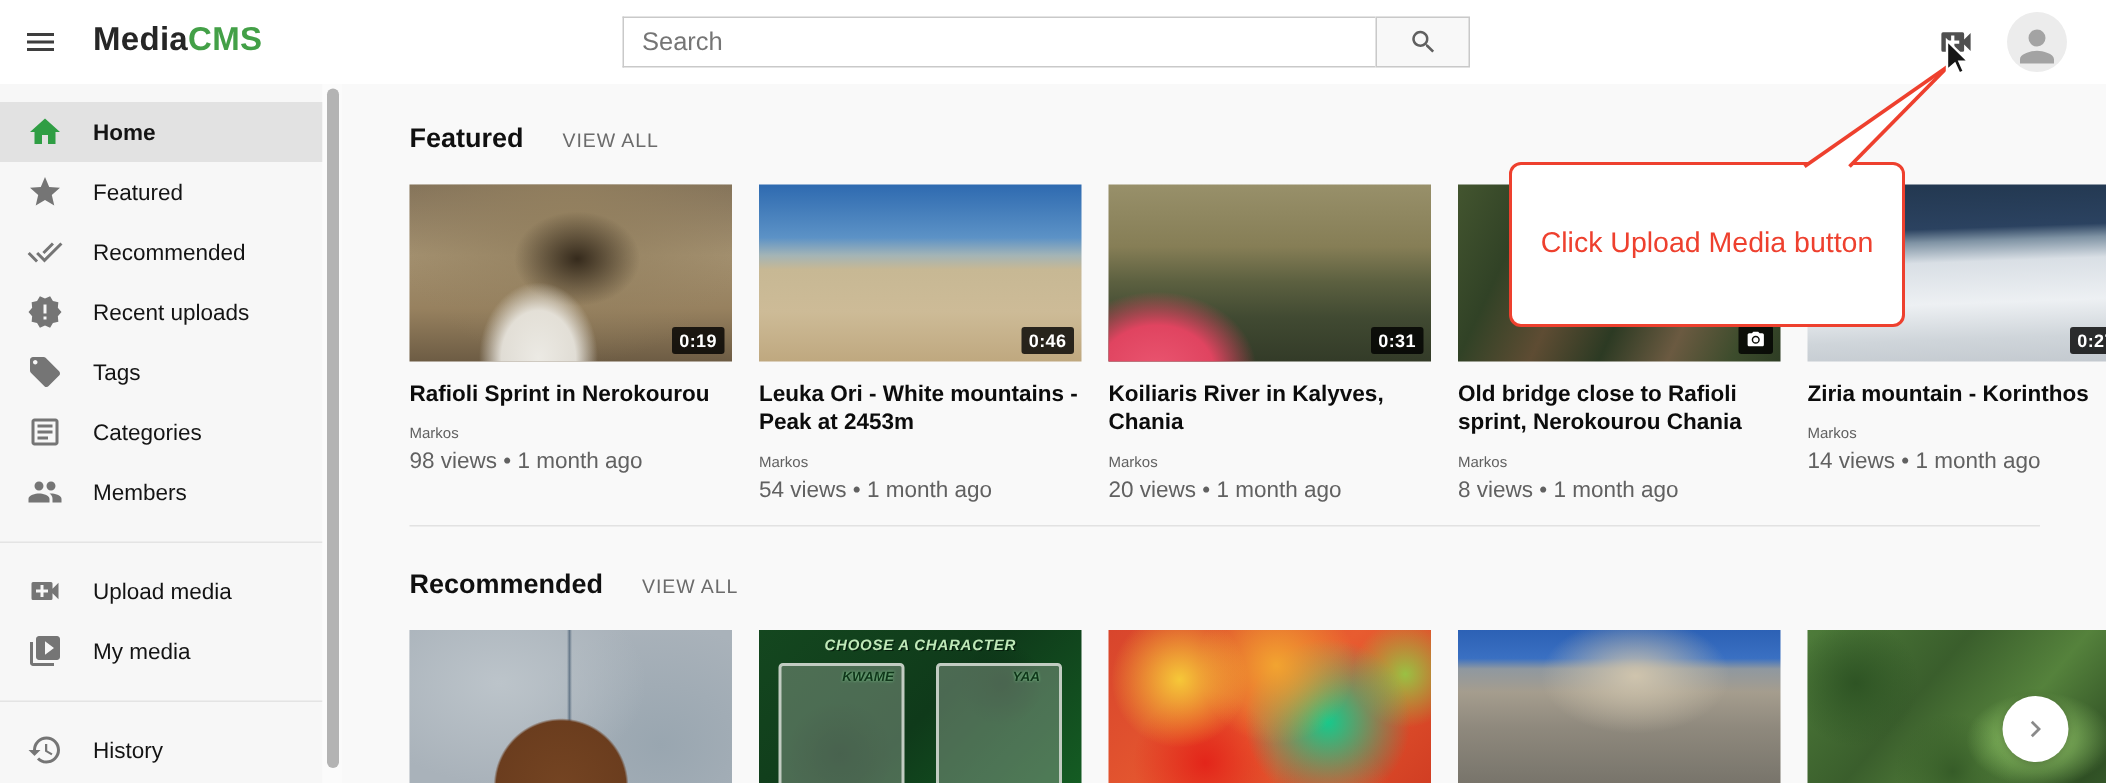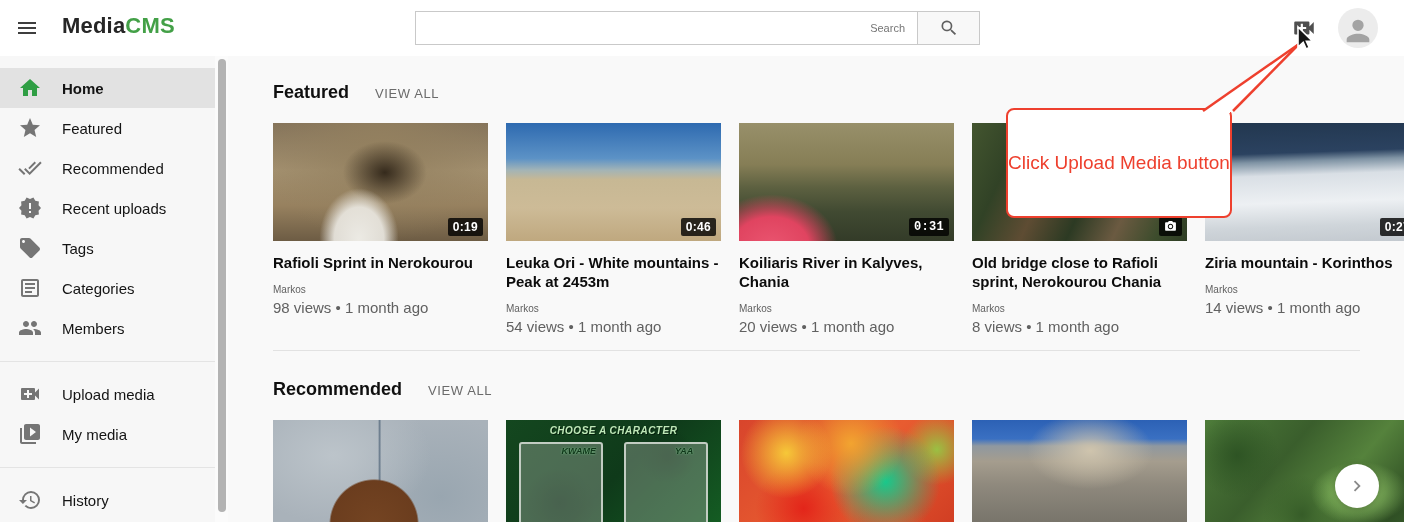--- a/index.html
+++ b/index.html
@@ -8,21 +8,21 @@
     position:relative; overflow:hidden; background:#f9f9f9;
     font-family:"Liberation Sans", sans-serif;
   }
   
   .header { position:absolute; top:0; left:0; width:1404px; height:56px; background:#fff; z-index:10;padding-left:36px; }
   .menu-btn { position:absolute; left:15px; top:16px; width:26px; height:26px; cursor:pointer; color:#3e3e3e; }
   .menu-btn svg { width:24px; height:24px; fill:#3e3e3e; }
   .logo { position:absolute; left:62px; top:13px; font-size:22px; font-weight:bold; color:#262626; letter-spacing:.2px; cursor:pointer; }
   .logo .cms { color:#43a047; }
   .searchbar { position:absolute; left:415px; top:11px; height:34px; display:flex; }
-  .search-input { width:502px; height:34px; border:1px solid #c9c9c9; border-right:none; background:#fff; padding:0 12px; font-size:11px; color:#333; outline:none; font-family:"Liberation Sans",sans-serif;text-align:right; }
+  .search-input { width:502px; height:34px; border:1px solid #c9c9c9; border-right:none; background:#fff; padding:0 12px; font-size:17px; color:#333; outline:none; font-family:"Liberation Sans",sans-serif; }
   .search-input::placeholder { color:#757575; }
   .search-btn { width:63px; height:34px; border:1px solid #c9c9c9; background:#f8f8f8; display:flex; align-items:center; justify-content:center; cursor:pointer; }
   .search-btn svg { width:20px; height:20px; fill:#606060; }
   .header-upload-btn { position:absolute; left:1291px; top:15px; width:26px; height:26px; cursor:pointer; }
   .header-upload-btn svg { width:26px; height:26px; fill:#4f4f4f; }
   .avatar { position:absolute; left:1338px; top:8px; width:40px; height:40px; border-radius:50%; background:#ececec; overflow:hidden; cursor:pointer; display:flex; align-items:flex-end; justify-content:center; }
   .avatar svg { width:34px; height:34px; fill:#a3a3a3; }
   
   .sidebar { position:absolute; top:56px; left:0; width:215px; bottom:0; background:#f7f7f7; z-index:5; padding-top:12px; }
   .sb-item { height:40px; display:flex; align-items:center; padding-left:18px; gap:20px; font-size:15px; color:#141414; cursor:pointer; }
@@ -50,21 +50,21 @@
   .sec2 .section-head { margin-top:28px; }
   
   .t-f1 { background:
     radial-gradient(ellipse 55px 70px at 40% 98%, #eceae4 0%, rgba(236,234,228,.9) 45%, rgba(236,234,228,0) 72%),
     radial-gradient(ellipse 60px 45px at 52% 42%, #352a1c 0%, rgba(53,42,28,0) 70%),
     radial-gradient(ellipse 150px 120px at 50% 20%, #93805f 0%, rgba(147,128,95,0) 80%),
     linear-gradient(180deg, #84735a 0%, #a3906f 40%, #97815f 70%, #6d5c44 100%); }
   .t-f2 { background: linear-gradient(180deg, #2e6ab0 0%, #5c92c6 30%, #a3b4b6 40%, #c7b894 48%, #cdbb97 72%, #bfa87f 100%); }
   .t-f3 { background:
     radial-gradient(ellipse 95px 75px at 15% 105%, #ea5570 0%, #e04460 40%, rgba(224,68,96,0) 70%),
-    linear-gradient(180deg, #98906a 0%, #867e56 35%, #5c6040 55%, #414a32 75%, #333b28 100%); font-family: Liberation Mono, monospace; }
+    linear-gradient(180deg, #98906a 0%, #867e56 35%, #5c6040 55%, #414a32 75%, #333b28 100%); }
   .t-f4 { background: linear-gradient(115deg, #43552f 0%, #314226 20%, #5e4c33 38%, #2c3a23 55%, #6b5a41 72%, #3c4c2c 88%, #2e3d24 100%); }
   .t-f5 { background: linear-gradient(178deg, #22374f 0%, #2b4260 26%, #7f93a4 33%, #d9dfe5 44%, #edf0f3 66%, #cfd5da 85%, #c3c9cf 100%); }
   .t-r1 { background:
     radial-gradient(circle 45px at 47% 88%, #744422 0%, #6b3d1e 96%, rgba(107,61,30,0) 100%),
     linear-gradient(90deg, rgba(0,0,0,0) 48.8%, rgba(45,70,95,.55) 49.6%, rgba(0,0,0,0) 50.4%),
     radial-gradient(ellipse 130px 90px at 28% 30%, #bcc4ca 0%, rgba(188,196,202,0) 75%),
     radial-gradient(ellipse 120px 100px at 78% 65%, #99a6b0 0%, rgba(153,166,176,0) 80%),
     #a9b2ba; }
   .t-r2 { background:
     radial-gradient(circle 40px at 75% 30%, #0d3317 0%, rgba(13,51,23,0) 70%),
@@ -88,21 +88,21 @@
     linear-gradient(130deg, #4e7c3a 0%, #3a5e2c 35%, #55823c 60%, #2f4f24 85%, #3c6230 100%); }
   
   .game-title { position:absolute; top:5px; width:100%; text-align:center; font-size:10px; font-weight:bold; font-style:italic; color:#bfe8b8; text-shadow:1px 1px 0 #05200c; letter-spacing:.5px; }
   .game-panel { position:absolute; top:22px; bottom:8px; width:39%; background:rgba(160,172,160,.42); border:2px solid #c2ccc2; border-radius:3px;padding-left:36px; }
   .game-panel.left { left:6%; } .game-panel.right { right:6%; }
   .game-name { text-align:center; margin-top:2px; font-size:9px; font-weight:bold; font-style:italic; color:#10361a; text-shadow:0 0 2px #7fcf8f; }
   
   .next-btn { position:absolute; left:1335px; top:464px; width:44px; height:44px; border-radius:50%; background:#fff; box-shadow:0 1px 6px rgba(0,0,0,.28); z-index:30; display:flex; align-items:center; justify-content:center; cursor:pointer; }
   .next-btn svg { width:22px; height:22px; fill:#8a8a8a; }
   
-  .annotation-box { position:absolute; left:1006px; top:108px; width:226px; height:110px; background:#fff; border:2px solid #ee402e; border-radius:8px; z-index:40; display:flex; align-items:center; justify-content:center; }
+  .annotation-box { position:absolute; left:1006px; top:108px; width:264px; height:110px; background:#fff; border:2px solid #ee402e; border-radius:8px; z-index:40; display:flex; align-items:center; justify-content:center; }
   .annotation-text { color:#ee402e; font-size:19px; }
   .overlay-svg { position:absolute; left:0; top:0; width:1404px; height:522px; z-index:45; pointer-events:none; }
 </style>
 </head>
 <body>
 
 <div class="header">
   <div class="menu-btn">
     <svg viewBox="0 0 24 24">
         <path d="M3 18h18v-2H3v2zm0-5h18v-2H3v2zm0-7v2h18V6H3z"></path>

